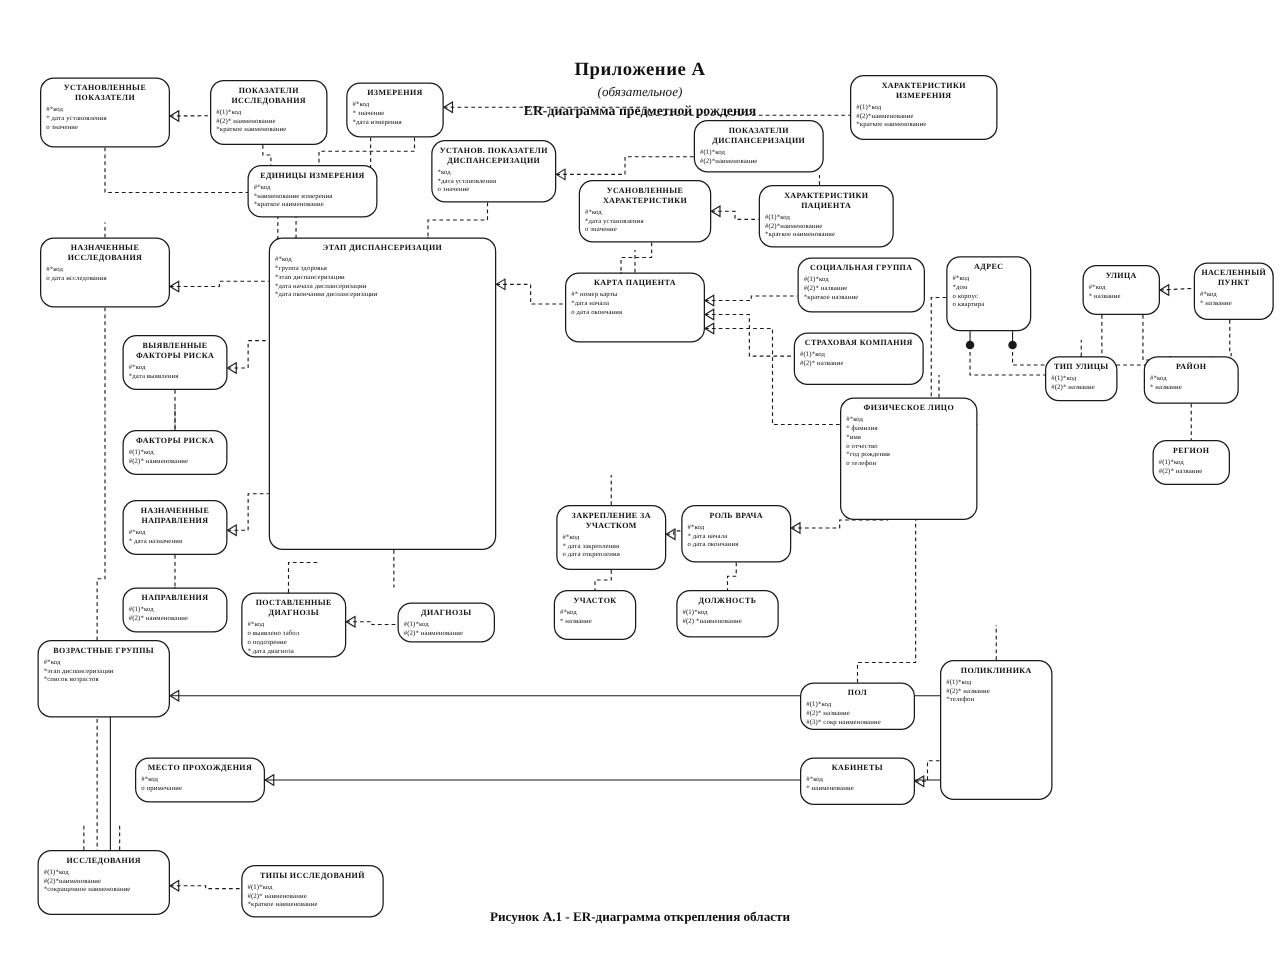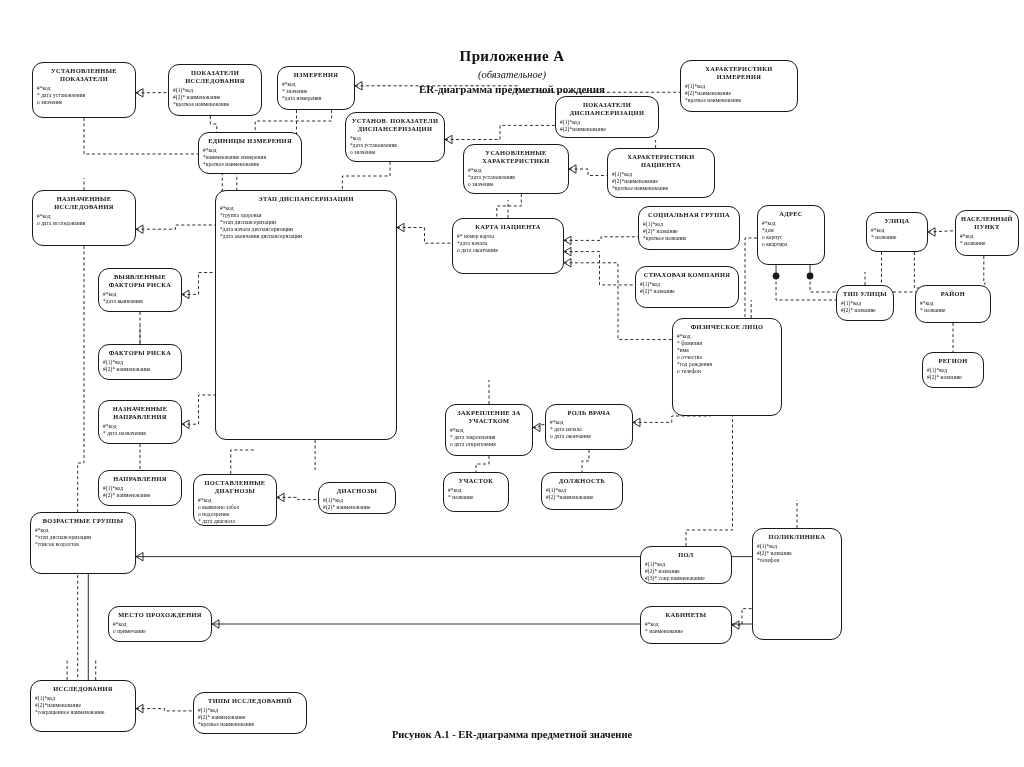--- a/index.html
+++ b/index.html
@@ -421,14 +421,14 @@
       <div class="ent" style="left: 193px; top: 692px; width: 114px; height: 42px;">
         <span class="nm">ТИПЫ ИССЛЕДОВАНИЙ</span>
         <ul>
           <li>#(1)*код</li>
           <li>#(2)* наименование</li>
           <li>*краткое наименование</li>
         </ul>
       </div>
     </div>
 
-  <div class="caption">Рисунок А.1 -  ER-диаграмма предметной значение</div>
+  <div class="caption">Рисунок А.1 -  ER-диаграмма открепления области</div>
 </div>
 
 </body></html>

